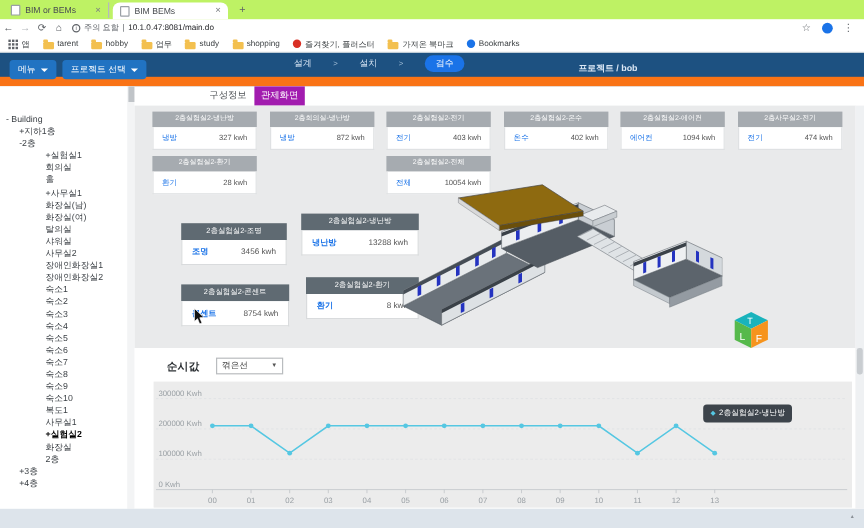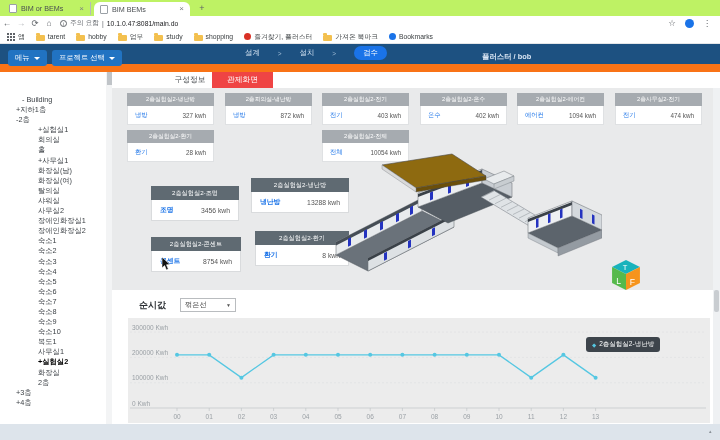--- a/index.html
+++ b/index.html
@@ -40,26 +40,26 @@
   .caret-down{width:0;height:0;border-left:3px solid transparent;border-right:3px solid transparent;border-top:3.5px solid #fff;}
   .breadcrumb{position:absolute;left:245px;top:0;height:18px;display:flex;align-items:center;gap:18px;font-size:7.4px;color:#d6e4f3;}
   .crumb-sep{color:#9fbcd6;font-size:6.5px;}
   .crumb-pill{background:#1a73e8;color:#fff;padding:2px 9px;border-radius:9px;}
   .user-label{position:absolute;left:482px;top:0;height:26px;display:flex;align-items:center;font-size:7.4px;font-weight:bold;color:#dbe7f5;}
 
   
   .apptabs{position:absolute;left:0;top:72px;width:720px;height:16px;background:#fff;}
   .apptab{position:absolute;top:0;height:16px;line-height:16px;text-align:center;font-size:7.8px;margin-left:48px;}
   .apptab.plain{left:120px;width:44px;color:#4a4e52;}
-  .apptab.sel{left:164px;width:61px;background:#ef4444;color:#fff;}
+  .apptab.sel{left:164px;width:42px;background:#a21caf;color:#fff;}
 
   
   .treepanel{position:absolute;left:0;top:72px;width:106px;height:352px;background:#fff;overflow:hidden;padding-top:23px;box-sizing:border-box;}
   .tree-item{height:10.1px;line-height:10.1px;font-size:7.3px;color:#3a3f44;white-space:nowrap;cursor:default;}
-  .level-0{padding-left:5px;margin-left:17px;} .level-1{padding-left:16px;} .level-2{padding-left:38px;}
+  .level-0{padding-left:5px;} .level-1{padding-left:16px;} .level-2{padding-left:38px;}
   .selected-true{font-weight:bold;color:#000;}
   .tree-scroll{position:absolute;left:106px;top:72px;width:6px;height:352px;background:#f3f4f5;}
   .tree-thumb{position:absolute;left:106.5px;top:72px;width:5px;height:13px;background:#c0c4c8;}
 
   
   .main-bg{position:absolute;left:112px;top:88px;width:601px;height:336px;background:#e9eaeb;}
   .cards-layer{position:absolute;left:0;top:0;width:720px;height:440px;pointer-events:none;}
 
   .tcard{position:absolute;width:87px;}
   .row-1{top:93px;} .row-2{top:130px;}
@@ -193,21 +193,21 @@
       <span>프로젝트 선택</span>
       <span class="caret-down"></span>
     </button>
     <div class="breadcrumb">
       <span>설계</span>
       <span class="crumb-sep">&gt;</span>
       <span>설치</span>
       <span class="crumb-sep">&gt;</span>
       <span class="crumb-pill">검수</span>
     </div>
-    <div class="user-label">플러스터 / bob</div>
+    <div class="user-label">프로젝트 / bob</div>
   </div>
 
   <div class="apptabs">
     <div class="apptab plain">구성정보</div>
     <div class="apptab sel">관제화면</div>
   </div>
 
   <div class="main-bg"></div>
 
   <div class="treepanel">

